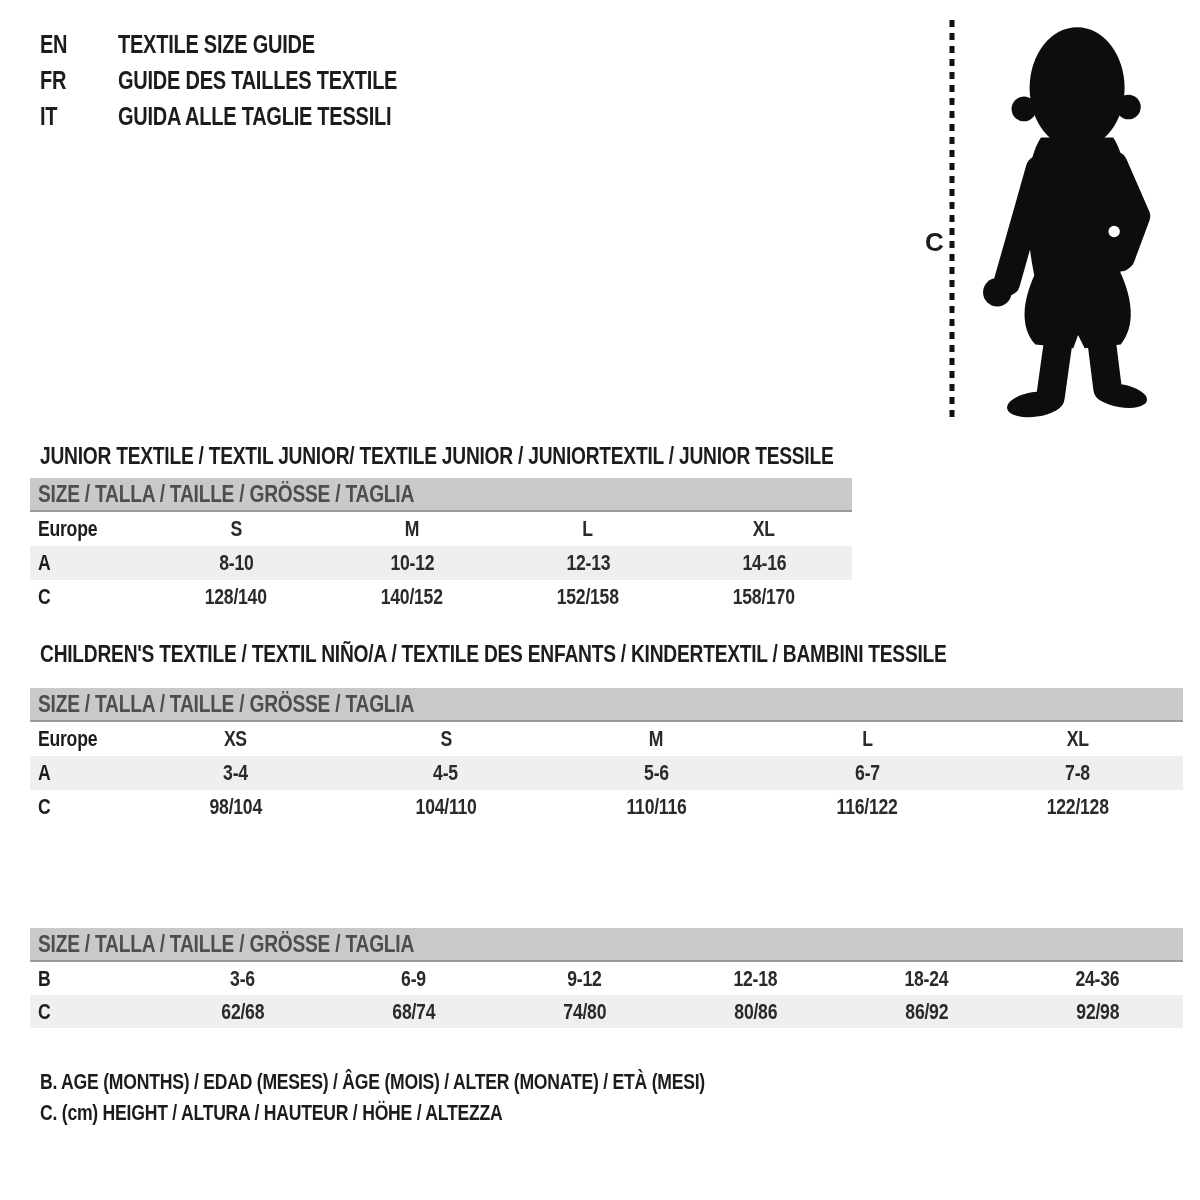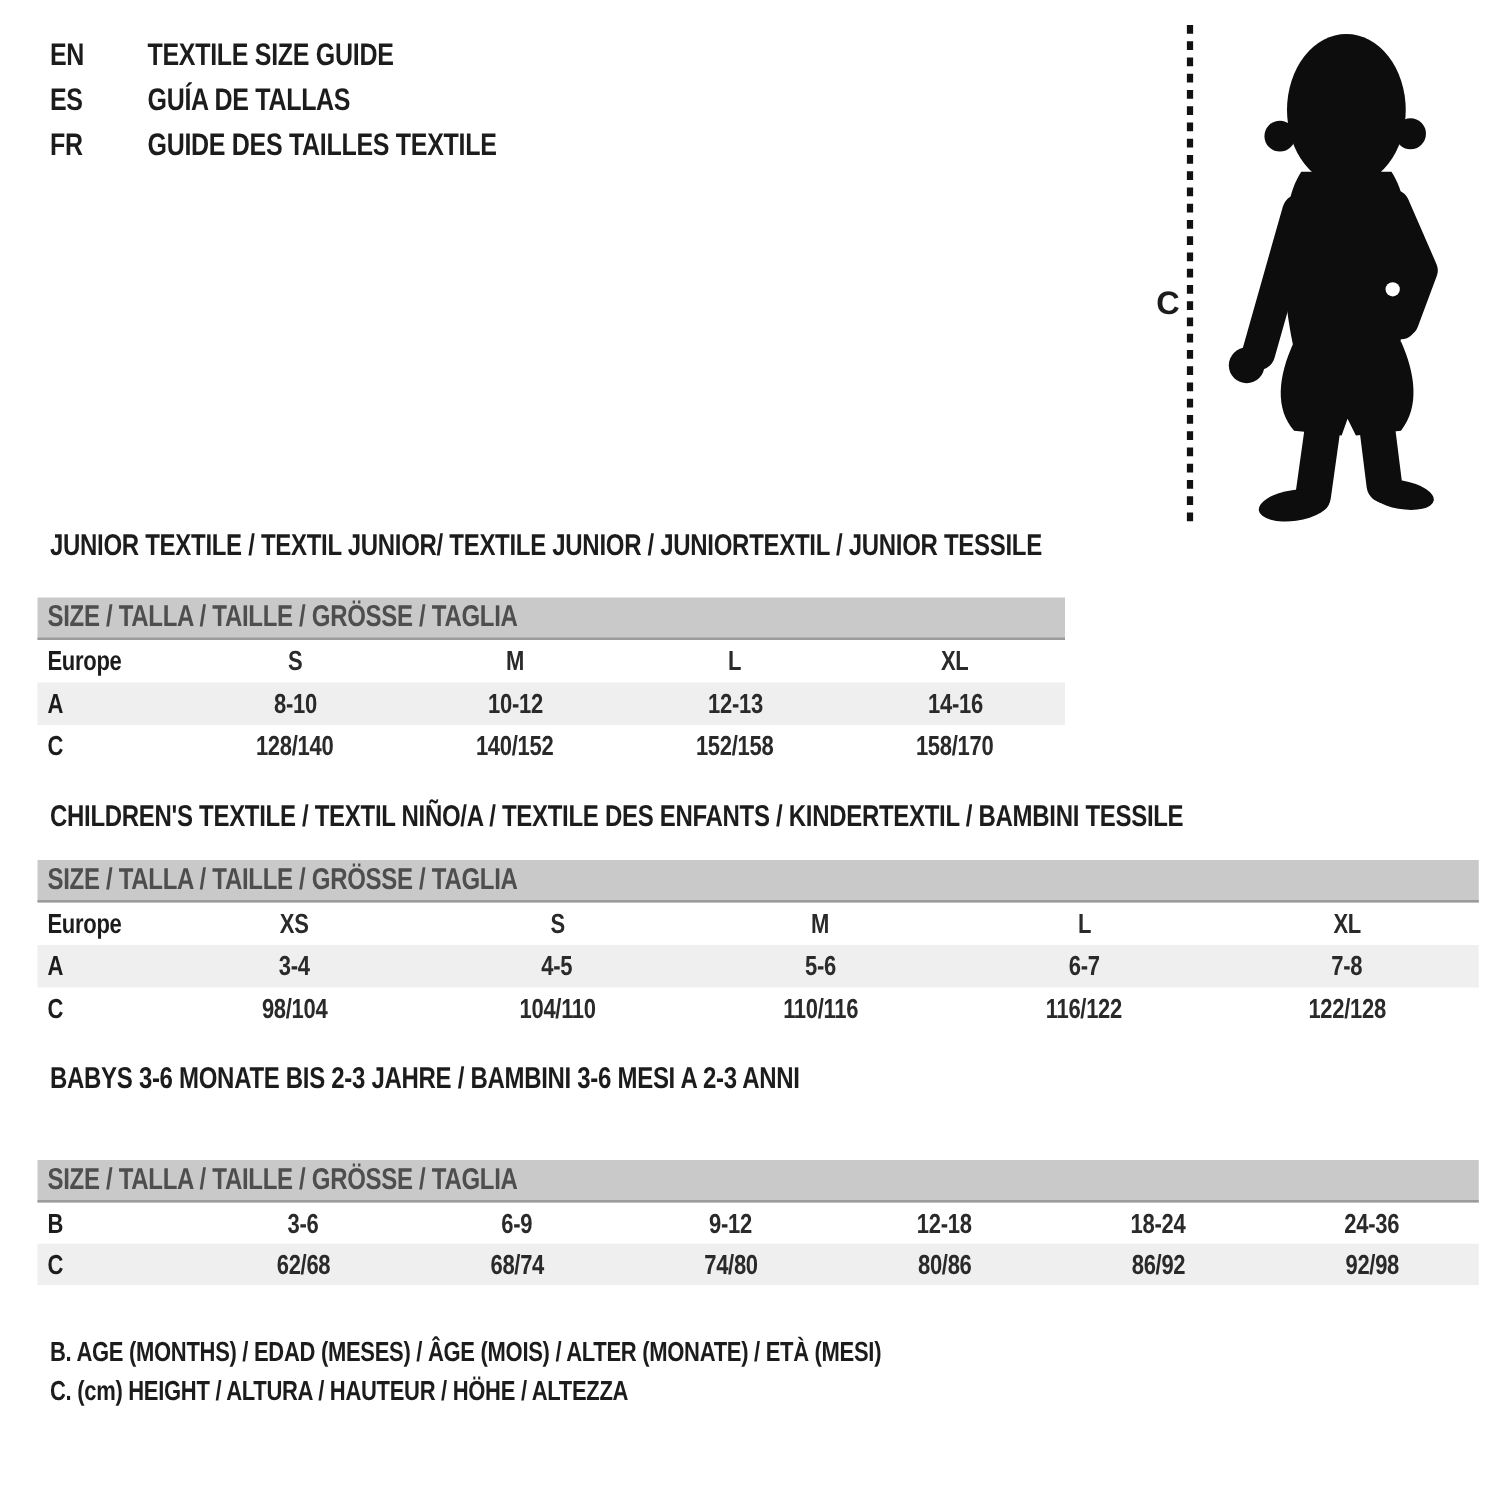--- a/index.html
+++ b/index.html
@@ -56,26 +56,26 @@
 </style>
 </head>
 <body>
 
 <div class="lang-block">
   <div class="lang-row">
     <span class="lang-code"><span class="cond">EN</span></span>
     <span class="cond">TEXTILE SIZE GUIDE</span>
   </div>
   <div class="lang-row">
-    <span class="lang-code"><span class="cond">ES</span></span>
-    <span class="cond">GUÍA DE TALLAS</span>
+    <span class="lang-code"><span class="cond">FR</span></span>
+    <span class="cond">GUIDE DES TAILLES TEXTILE</span>
   </div>
   <div class="lang-row">
-    <span class="lang-code"><span class="cond">FR</span></span>
-    <span class="cond">GUIDE DES TAILLES TEXTILE</span>
+    <span class="lang-code"><span class="cond">IT</span></span>
+    <span class="cond">GUIDA ALLE TAGLIE TESSILI</span>
   </div>
 </div>
 
 <svg class="figure-svg" width="270" height="424" viewBox="0 0 270 424">
   <text x="30" y="247" font-size="26" font-weight="bold" font-family="Liberation Sans, sans-serif" fill="#1c1c1c">C</text>
   <line x1="57" y1="16" x2="57" y2="414" stroke="#111" stroke-width="5" stroke-dasharray="7,6"></line>
   <g transform="translate(70,8) scale(0.95)" fill="#0d0d0d">
     <circle cx="62" cy="102" r="13"></circle>
     <circle cx="172" cy="100" r="13"></circle>
     <ellipse cx="118" cy="80" rx="50" ry="64"></ellipse>
@@ -86,21 +86,21 @@
     <circle cx="164" cy="260" r="13"></circle>
     <circle cx="157" cy="231" r="6" fill="#fff"></circle>
     <path d="M74,275 C60,305 58,332 74,350 L114,354 L119,340 L126,354 L164,350 C180,330 176,302 164,275 Z"></path>
     <line x1="98" y1="348" x2="90" y2="405" stroke="#0d0d0d" stroke-width="30" stroke-linecap="round"></line>
     <line x1="144" y1="348" x2="150" y2="396" stroke="#0d0d0d" stroke-width="30" stroke-linecap="round"></line>
     <ellipse cx="74" cy="413" rx="30" ry="13" transform="rotate(-8 74 413)"></ellipse>
     <ellipse cx="164" cy="404" rx="28" ry="12" transform="rotate(10 164 404)"></ellipse>
   </g>
 </svg>
 
-<div class="section-title" style="top:423px;">
+<div class="section-title" style="top:442px;">
   <span class="cond">JUNIOR TEXTILE / TEXTIL JUNIOR/ TEXTILE JUNIOR / JUNIORTEXTIL / JUNIOR TESSILE</span>
 </div>
 <div class="size-bar" style="top:478px;width:822px;height:34px;">
   <span class="cond">SIZE / TALLA / TAILLE / GRÖSSE / TAGLIA</span>
 </div>
 <div class="size-table" id="junior-table">
   <div class="row">
     <div class="cell label"><span class="cond">Europe</span></div>
     <div class="cell"><span class="cond">S</span></div>
     <div class="cell"><span class="cond">M</span></div>
@@ -150,21 +150,20 @@
     <div class="cell label"><span class="cond">C</span></div>
     <div class="cell"><span class="cond">98/104</span></div>
     <div class="cell"><span class="cond">104/110</span></div>
     <div class="cell"><span class="cond">110/116</span></div>
     <div class="cell"><span class="cond">116/122</span></div>
     <div class="cell"><span class="cond">122/128</span></div>
   </div>
 </div>
 
 <div class="babies-title">
-  <div><span class="cond">BABYS 3-6 MONATE BIS 2-3 JAHRE / BAMBINI 3-6 MESI A 2-3 ANNI</span></div>
 </div>
 <div class="size-bar" style="top:928px;width:1153px;height:34px;">
   <span class="cond">SIZE / TALLA / TAILLE / GRÖSSE / TAGLIA</span>
 </div>
 <div class="size-table" id="babies-table">
   <div class="row">
     <div class="cell label"><span class="cond">B</span></div>
     <div class="cell"><span class="cond">3-6</span></div>
     <div class="cell"><span class="cond">6-9</span></div>
     <div class="cell"><span class="cond">9-12</span></div>

